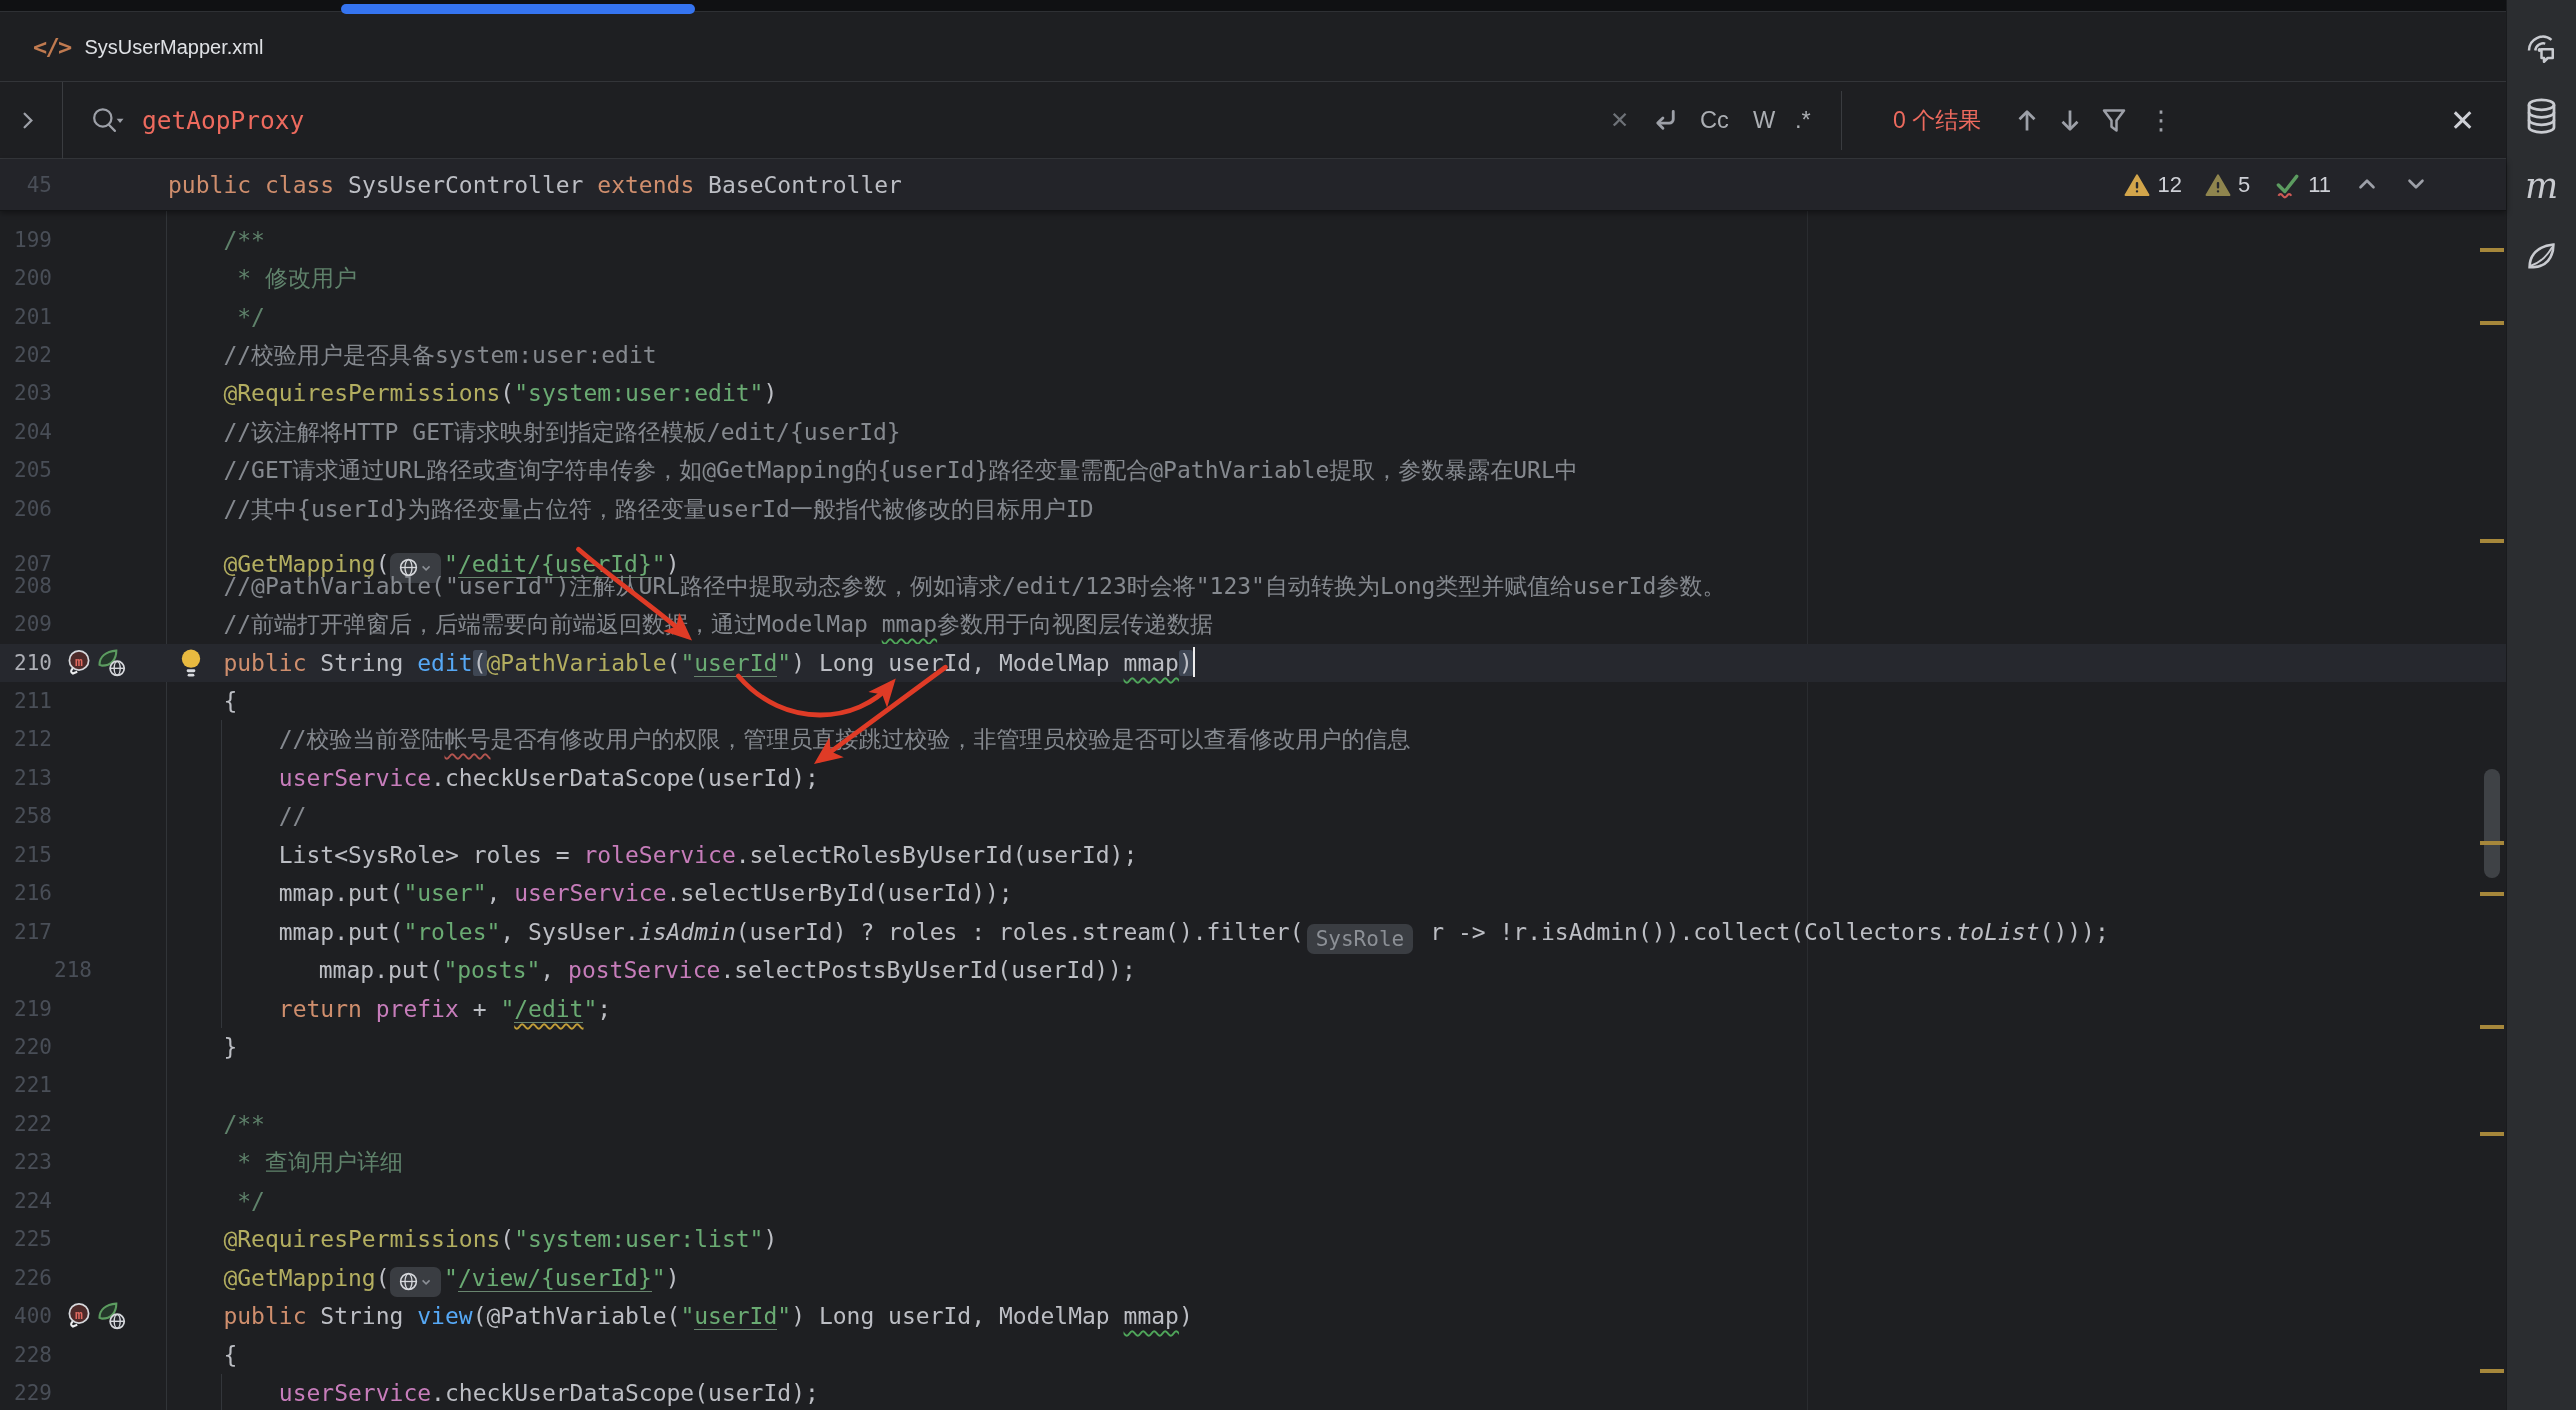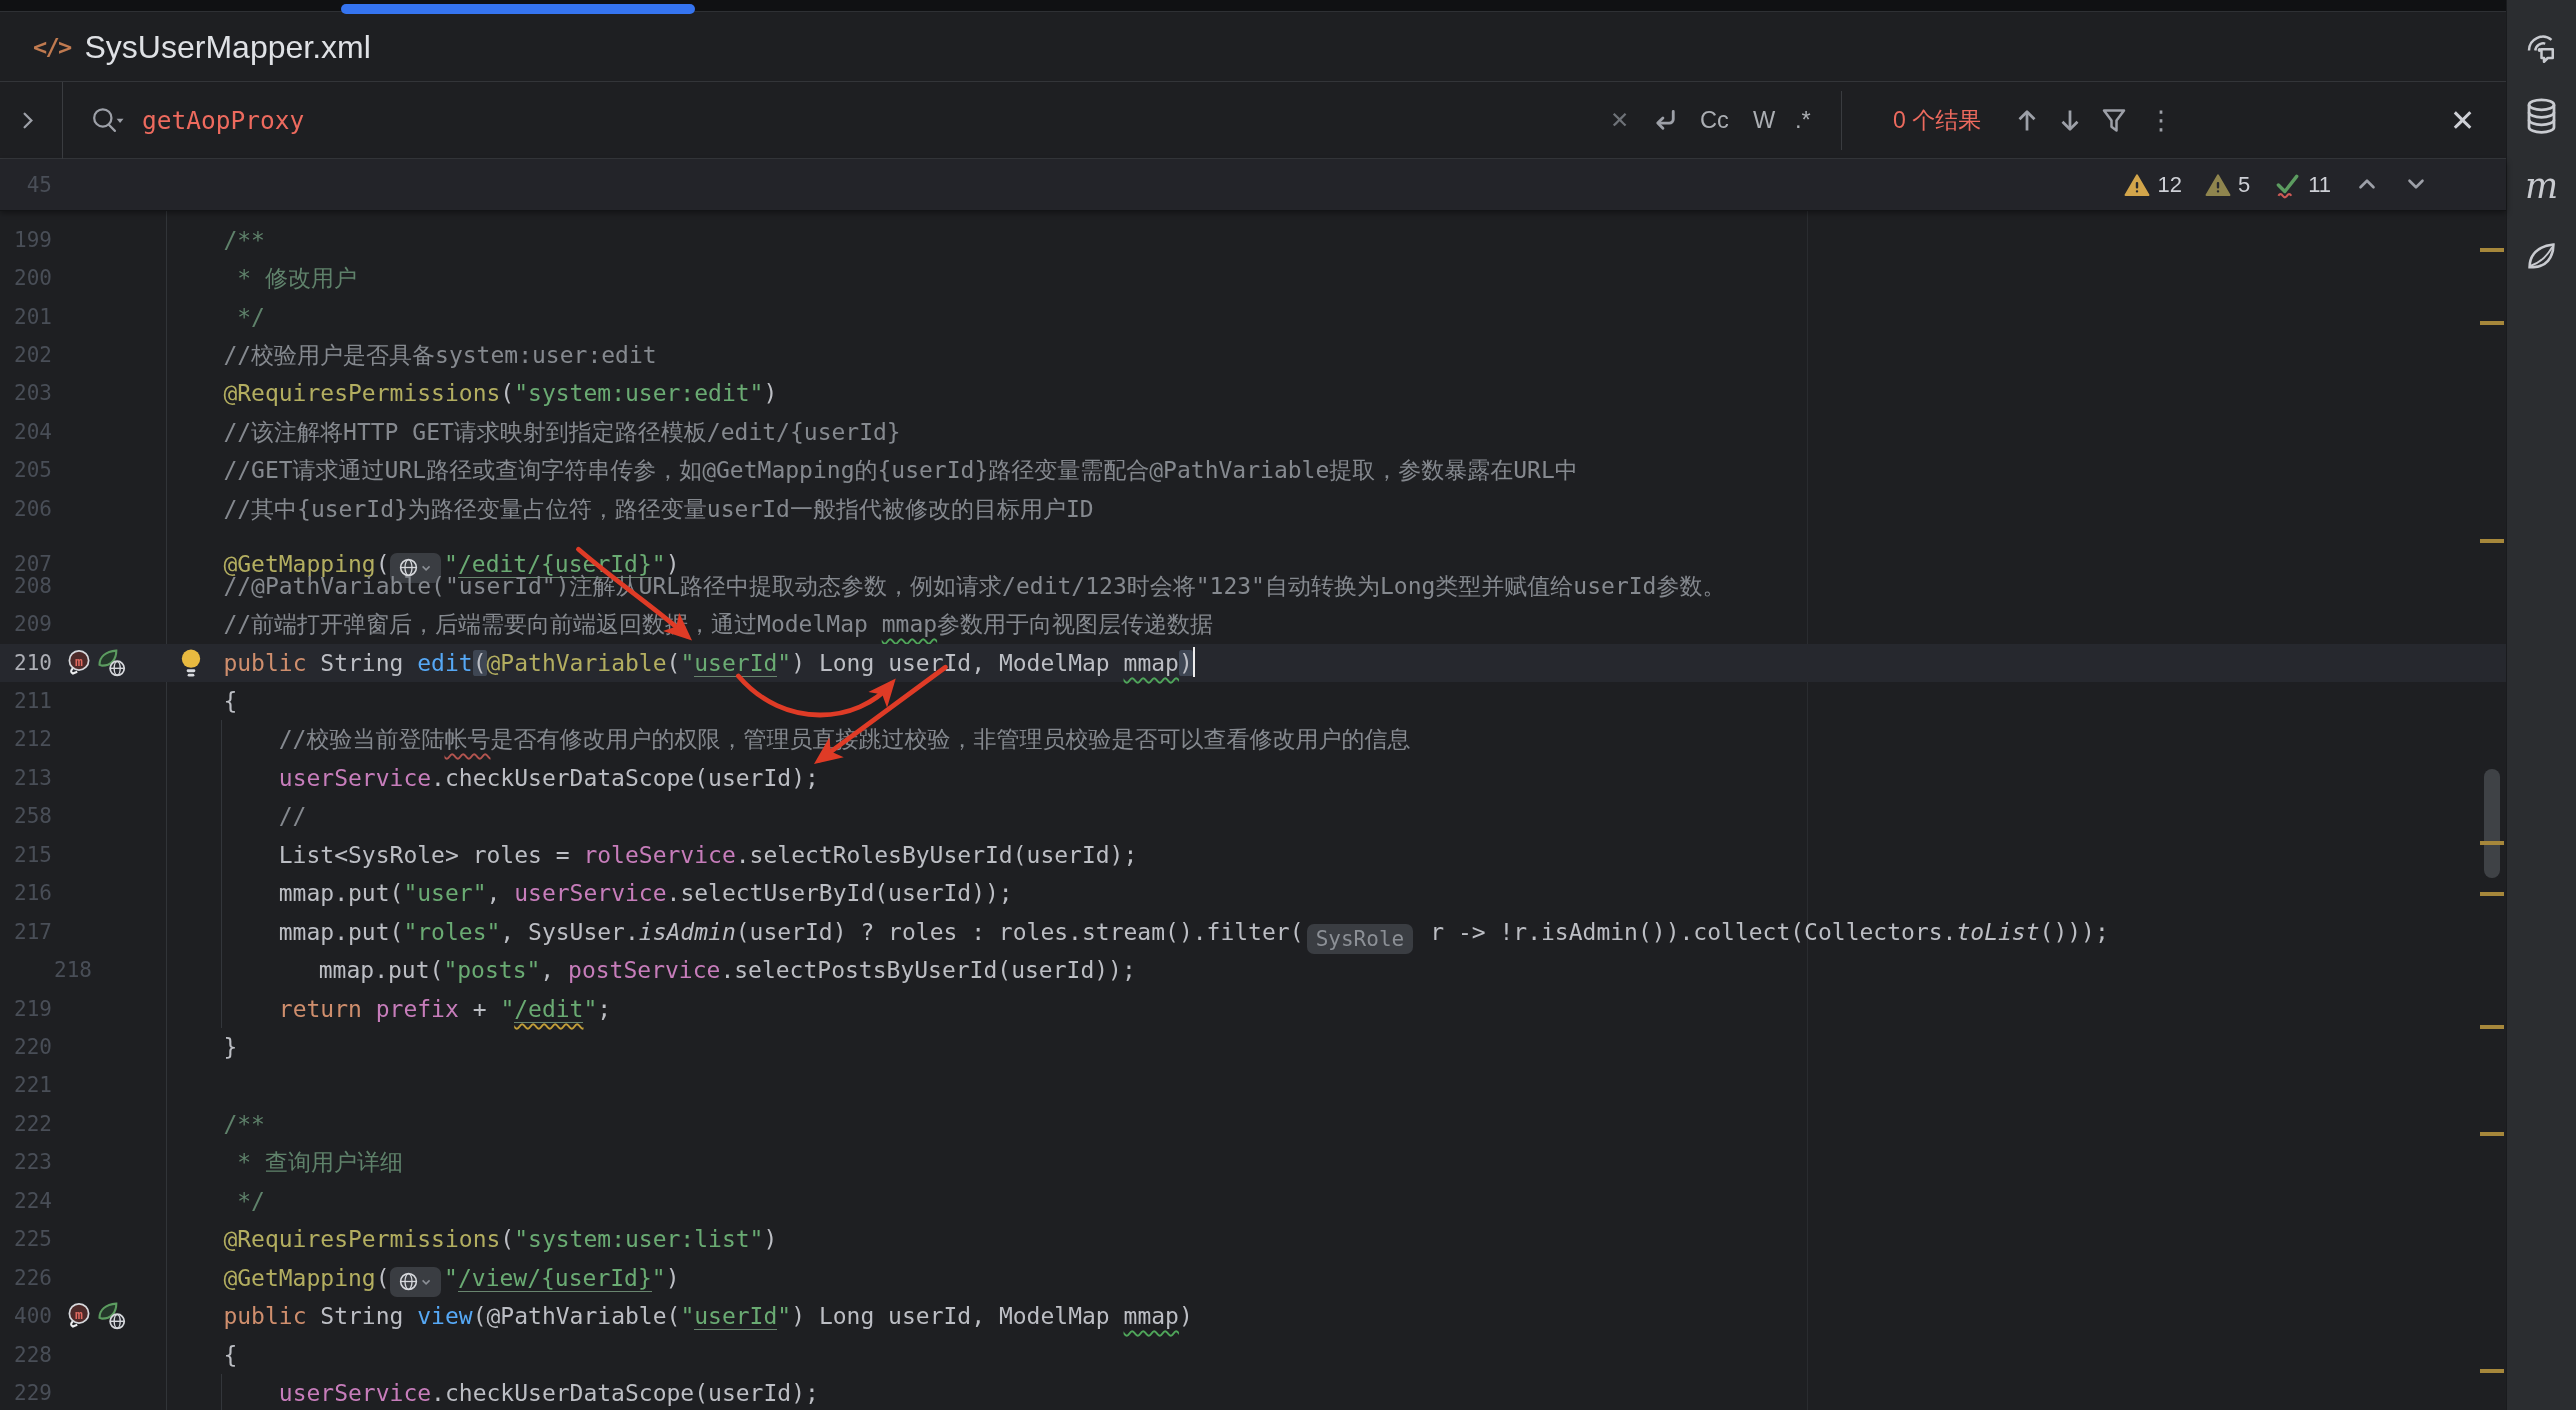--- a/index.html
+++ b/index.html
@@ -9,21 +9,21 @@
   
   .titlebar{position:absolute;left:0;top:0;width:2506px;height:12.2px;background:#101113;border-bottom:0.9px solid #2E3034;}
   .progress{position:absolute;left:341px;top:4.4px;width:354px;height:9.6px;border-radius:5.2px;background:#3574F0;z-index:30;}
   
   .rstrip{position:absolute;right:0;top:0;width:70px;height:1410px;background:#2B2D30;border-left:0.9px solid #1A1B1E;}
   .rstrip .ticon{position:absolute;left:50%;transform:translateX(-50%);width:38px;height:38px;display:flex;align-items:center;justify-content:center;color:#C9CBD0;}
   
   .tabrow{position:absolute;left:0;top:12.2px;width:2506px;height:70px;background:#1E1F22;border-bottom:0.9px solid #333539;}
   .tab{position:absolute;left:33px;top:0;height:70px;display:flex;align-items:center;gap:14px;}
   .tab .codeicon{font-family:"DejaVu Sans Mono",monospace;font-size:23.6px;font-weight:bold;color:#C07A50;letter-spacing:-1.7px;}
-  .tab .tlabel{font-size:32px;color:#DFE1E5;}
+  .tab .tlabel{font-size:20px;color:#DFE1E5;}
   
   .searchrow{position:absolute;left:0;top:82px;width:2506px;height:77px;background:#1E1F22;border-bottom:0.9px solid #35373B;}
   .srch-abs{position:absolute;top:0;height:77px;display:flex;align-items:center;}
   .vdiv{position:absolute;width:0.9px;background:#3A3C40;}
   .q{font-family:"DejaVu Sans Mono",monospace;font-size:24.5px;color:#ED6A5E;}
   .tgl{font-size:23.6px;color:#ABAEB3;}
   .results{font-size:23px;color:#ED6A5E;}
   .bigx{font-size:30px;color:#CED0D6;}
   .minix{font-size:23px;color:#6E7278;}
   
@@ -129,20 +129,21 @@
       <svg width="30" height="31" viewBox="0 0 24 24">
           <path d="M4 4 H20 L14 12 V20 L10 17 V12 Z" fill="none" stroke="#9DA0A8" stroke-width="2" stroke-linejoin="round"></path>
         </svg>
     </div>
     <div class="srch-abs" style="left:2148px;font-size:26px;color:#9DA0A8">⋮</div>
     <div class="srch-abs bigx" style="left:2450px">✕</div>
   </div>
 
   <div class="sticky">
     <span class="snum">45</span>
+    <span class="scode"><span class="seg kw">public</span><span class="seg def"> </span><span class="seg kw">class</span><span class="seg def"> SysUserController </span><span class="seg kw">extends</span><span class="seg def"> BaseController</span></span>
     <div class="inspect">
       <span class="item">
         <svg width="26" height="24.5" viewBox="0 0 24 22">
             <path d="M12 2 L22.5 20 H1.5 Z" fill="#D2A54B" stroke="#D2A54B" stroke-width="2" stroke-linejoin="round"></path>
             <rect x="10.9" y="8" width="2.2" height="6" rx="1" fill="#26282E"></rect>
             <rect x="10.9" y="15.6" width="2.2" height="2.2" rx="1" fill="#26282E"></rect>
           </svg>
         <span class="cnt">12</span>
       </span>
       <span class="item">

